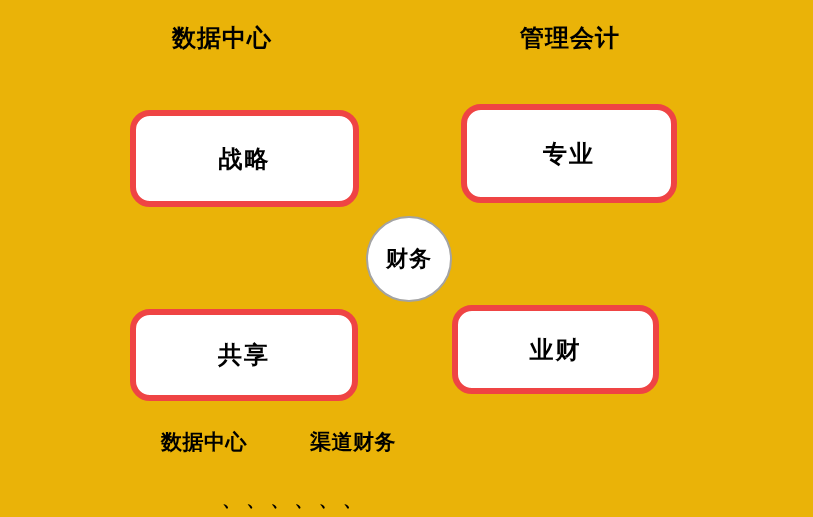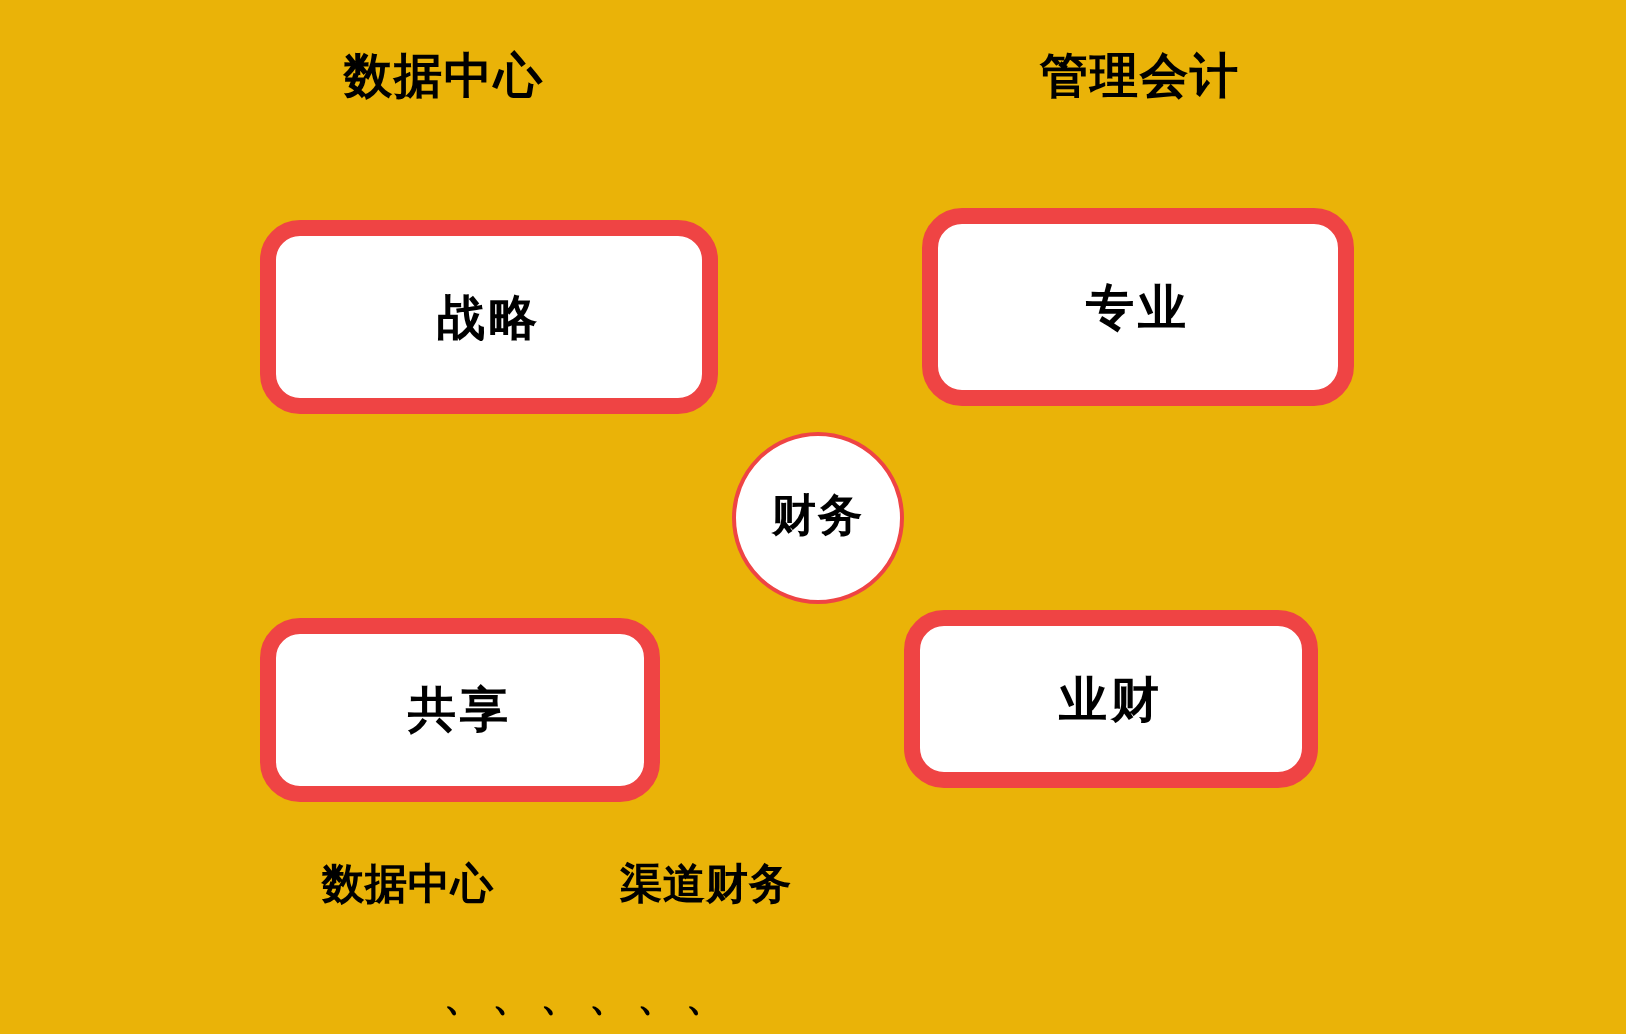--- a/index.html
+++ b/index.html
@@ -32,50 +32,50 @@
     white-space: nowrap;
     color: #000;
   }
   #header-left  { left: 132px; top: 26px; width: 180px; }
   #header-right { left: 480px; top: 26px; width: 180px; }
 
   
   .node-box {
     position: absolute;
     box-sizing: border-box;
-    border: 8px solid #ef4444;
+    border: 6px solid #ef4444;
     border-radius: 20px;
     background: #ffffff;
     display: flex;
     align-items: center;
     justify-content: center;
   }
   .node-box .node-label {
     font-size: 24px;
     font-weight: bold;
     letter-spacing: 2px;
     line-height: 1;
     white-space: nowrap;
     color: #000;
   }
 
   #box-strategy   { left: 130px; top: 110px; width: 229px; height: 97px; }
   #box-profession { left: 461px; top: 104px; width: 216px; height: 99px; }
-  #box-shared     { left: 130px; top: 309px; width: 200px; height: 92px; }
+  #box-shared     { left: 130px; top: 309px; width: 228px; height: 92px; }
   #box-bizfin     { left: 452px; top: 305px; width: 207px; height: 89px; }
 
   
   #circle-finance {
     position: absolute;
     box-sizing: border-box;
     left: 366px;
     top: 216px;
     width: 86px;
     height: 86px;
-    border: 2px solid #ef4444;
+    border: 2px solid #a3a3a3;
     border-radius: 50%;
     background: #ffffff;
     display: flex;
     align-items: center;
     justify-content: center;
   }
   #circle-finance .node-label {
     font-size: 22px;
     font-weight: bold;
     letter-spacing: 1px;

